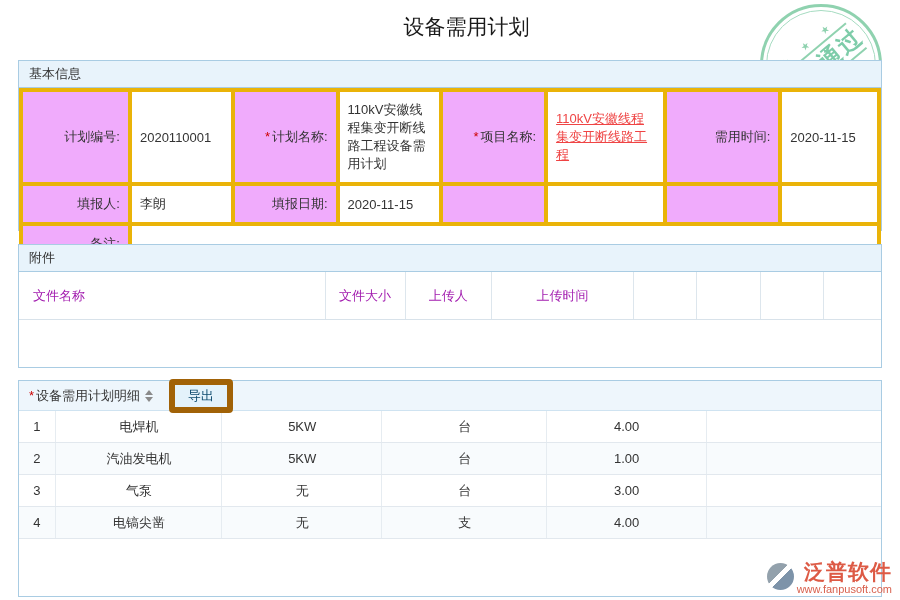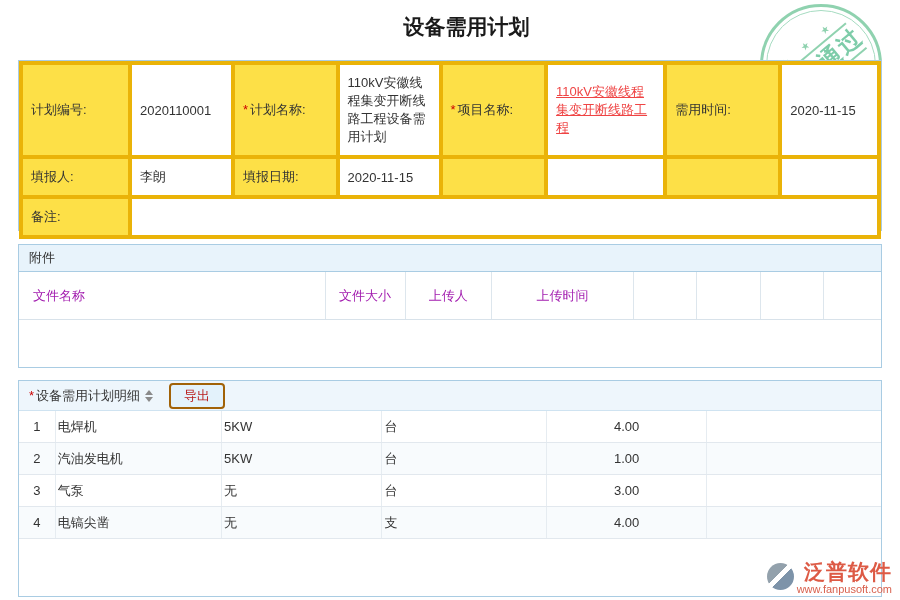--- a/index.html
+++ b/index.html
@@ -2,39 +2,39 @@
 <html><head>
 <meta charset="utf-8">
 <style>
   html,body{margin:0;padding:0;}
   body{
     width:900px;height:600px;position:relative;background:#fff;
     font-family:"Liberation Sans","DejaVu Sans",sans-serif;
     color:#333;overflow:hidden;font-size:13px;
   }
   .page-title{
-    text-align:center;font-size:21px;font-weight:bold;color:#1a1a1a;
+    text-align:center;font-size:21px;font-weight:normal;color:#1a1a1a;
     padding-top:13px;height:32px;padding-left:33px;
   }
   
   .section{
     position:absolute;left:18px;width:864px;box-sizing:border-box;
     border:1px solid #a9cce3;background:#fff;
   }
   #sec-basic{top:60px;height:171px;}
   #sec-attach{top:244px;height:124px;}
   #sec-detail{top:380px;height:217px;}
   .sec-header{
     background:#e8f3fb;border-bottom:1px solid #a9cce3;
     height:26px;line-height:26px;padding:0 10px;color:#333;
   }
   
   table{border-collapse:collapse;width:100%;table-layout:fixed;font-size:13px;}
   #basic-table td{border:4px solid #eab308;padding:9px 8px;vertical-align:middle;word-break:break-all;}
-  #basic-table td.lbl{background:#fde047;text-align:left;color:#333;}
+  #basic-table td.lbl{background:#f0abfc;text-align:right;color:#333;}
   #basic-table td.val{background:#fff;text-align:left;}
   #basic-table tr.r1{height:67px;}
   #basic-table tr.r2{height:35px;}
   #basic-table tr.r3{height:40px;}
   .req{color:#cc0000;margin-right:2px;}
   a.cell-link{color:#ef4444;text-decoration:underline;cursor:pointer;}
   
   #attach-table td{
     border-right:1px solid #dde6ed;border-bottom:1px solid #d8e2ea;
     height:45px;vertical-align:middle;color:#a21caf;
@@ -45,36 +45,36 @@
   
   .detail-band{
     background:#eef6fc;border-bottom:1px solid #cfe3f1;height:30px;
     display:flex;align-items:center;padding:0 10px;box-sizing:border-box;
   }
   .sort-icon{display:inline-flex;flex-direction:column;gap:2px;margin:0 4px 0 5px;}
   .sort-icon i{width:0;height:0;border-left:4px solid transparent;border-right:4px solid transparent;}
   .sort-icon i.up{border-bottom:5px solid #8a8a8a;}
   .sort-icon i.dn{border-top:5px solid #8a8a8a;}
   .export-btn{
-    margin-left:12px;background:#e3f2fb;border:2px solid #a16207;color:#b91c1c;
+    margin-left:12px;background:#e3f2fb;border:6px solid #a16207;color:#0c4a6e;
     border-radius:4px;font-size:13px;padding:3px 13px;cursor:pointer;
     font-family:inherit;line-height:16px;
   }
   #detail-table th{
     font-weight:normal;color:#333;text-align:center;height:27px;
     border-right:1px solid #e2e9ef;border-bottom:1px solid #d9e1e8;background:#fdfefe;
   }
   #detail-table th:last-child{border-right:none;}
   #detail-table td{
     height:29px;border-right:1px solid #e6ecf1;border-bottom:1px solid #e2e8ee;
     color:#333;vertical-align:middle;
   }
   #detail-table td:last-child{border-right:none;}
   #detail-table td.ctr{text-align:center;}
-  #detail-table td.lft{text-align:left;padding-left:2px;}
+  #detail-table td.lft{text-align:center;padding-left:2px;}
   #detail-table tr.even td{background:#f8fbfd;}
   
   .stamp{
     position:absolute;left:760px;top:4px;width:122px;height:122px;opacity:.8;
     pointer-events:none;
   }
   .stamp-ring{
     position:absolute;inset:0;border:3px solid #74c79c;border-radius:50%;box-sizing:border-box;
   }
   .stamp-ring::before{
@@ -112,20 +112,21 @@
   <div class="stamp-rot">
     <div class="stamp-stars">★ ★ ★</div>
     <div class="stamp-line"></div>
     <div class="stamp-text">审核通过</div>
     <div class="stamp-line"></div>
     <div class="stamp-stars">★ ★ ★</div>
   </div>
 </div>
 
 <div class="section" id="sec-basic">
+  <div class="sec-header">基本信息</div>
   <table id="basic-table">
     <colgroup>
       <col style="width:12.7%">
         <col style="width:12%">
         <col style="width:12.2%">
         <col style="width:12%">
       <col style="width:12.3%">
         <col style="width:13.9%">
         <col style="width:13.4%">
         <col style="width:11.5%">

